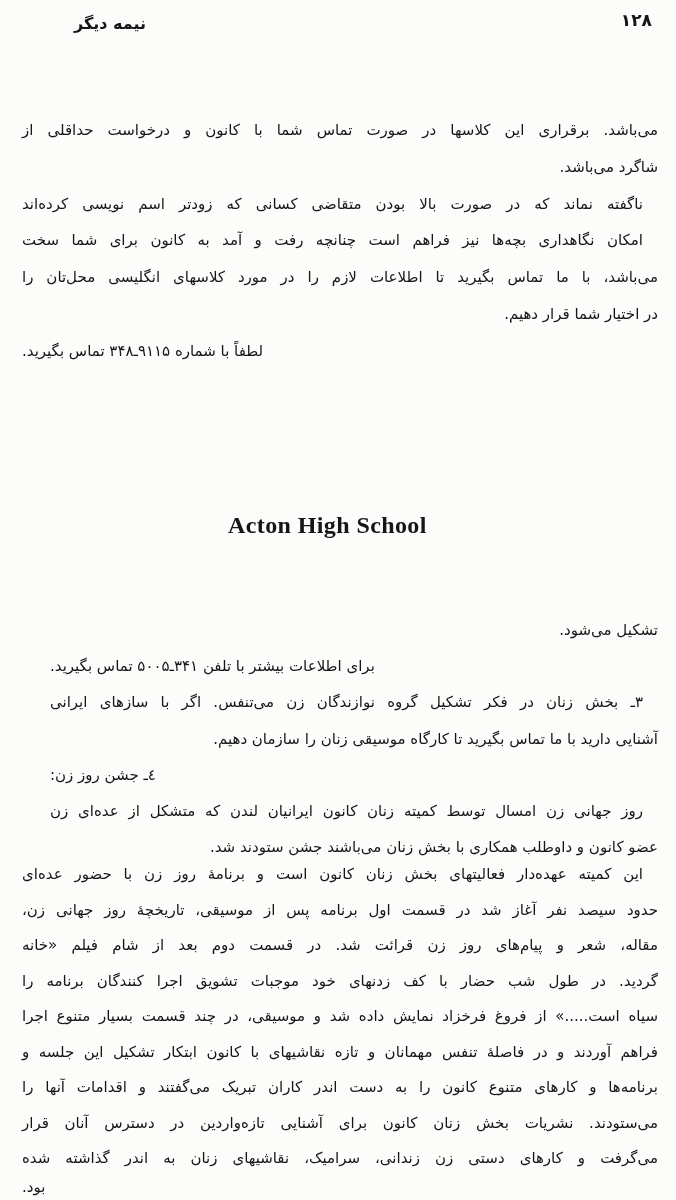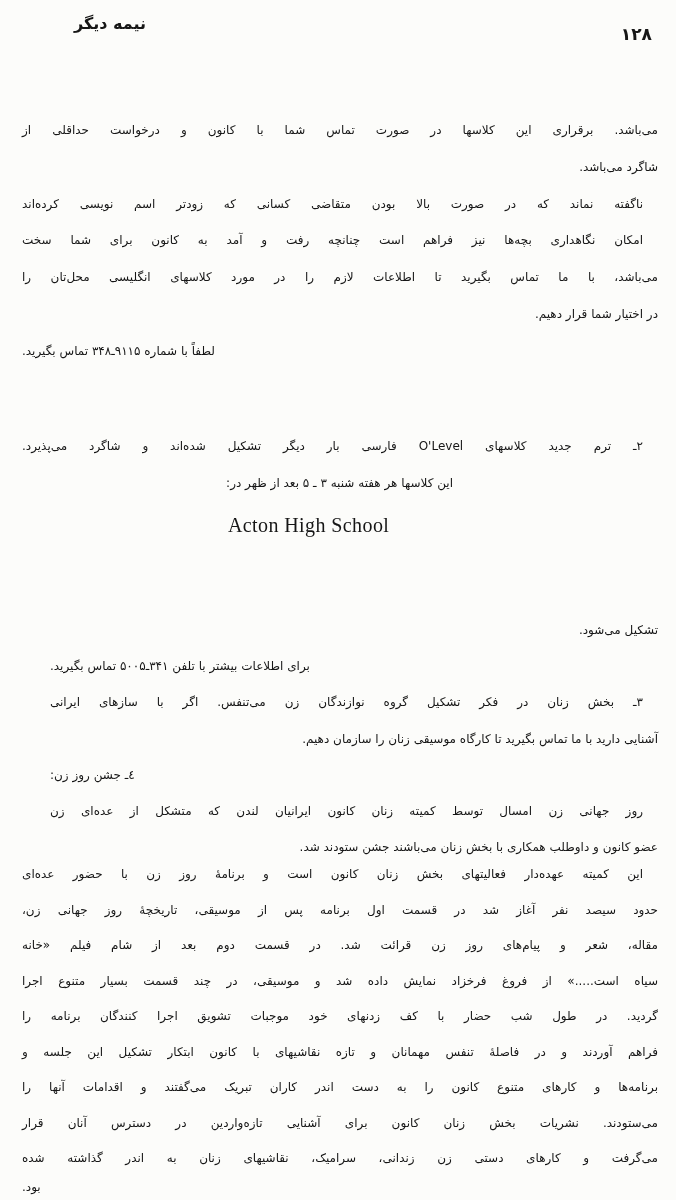--- a/index.html
+++ b/index.html
@@ -16,49 +16,49 @@
     overflow:hidden;
   }
   
   .journal-title{
     position:absolute;top:14px;left:30px;
     font-size:16px;font-weight:bold;
     direction:rtl;
     margin-left:44px;
   }
   .page-number{
-    position:absolute;top:24px;right:24px;
+    position:absolute;top:10px;right:24px;
     font-size:17px;font-weight:bold;letter-spacing:2px;
     direction:rtl;
   }
   
   .block{
     position:absolute;left:22px;right:18px;
     direction:rtl;
-    font-size:12px;
+    font-size:15px;
   }
   .line{white-space:normal;}
   .line.j  {text-align:justify;text-align-last:justify;}
   .line.ji {text-align:justify;text-align-last:justify;padding-right:15px;}
   .line.r  {text-align:right;}
   .line.ri {text-align:left;padding-right:14px;}
   .line.roff{text-align:right;padding-right:205px;}
   .line.l  {text-align:left;}
   #block-intro   {top:112px;} #block-intro  .line{line-height:36.8px;height:36.8px;}
   #block-olevel  {top:428px;} #block-olevel .line{line-height:37px;height:37px;}
   #block-notices {top:612px;margin-left:28px;} #block-notices .line{line-height:36.2px;height:36.2px;}
   #block-report  {top:857px;} #block-report .line{line-height:35.5px;height:35.5px;}
   #block-last    {top:1172px;} #block-last  .line{line-height:30px;height:30px;}
   
   .address{
     position:absolute;top:508px;left:228px;
     direction:ltr;
     font-family:"Liberation Serif","DejaVu Serif",serif;
-    font-weight:normal;
-    font-size:20px;
+    font-weight:bold;
+    font-size:24px;
     letter-spacing:0.4px;
   }
   .address .line{line-height:35px;height:35px;text-align:left;}
 </style>
 </head>
 <body>
 
 <div class="page">
 
   <div class="journal-title">نیمه دیگر</div>
@@ -68,45 +68,41 @@
   <div class="block" id="block-intro">
       <div class="line j">می‌باشد. برقراری این کلاسها در صورت تماس شما با کانون و درخواست حداقلی از</div>
       <div class="line r">شاگرد می‌باشد.</div>
       <div class="line ji">ناگفته نماند که در صورت بالا بودن متقاضی کسانی که زودتر اسم نویسی کرده‌اند</div>
       <div class="line ji">امکان نگاهداری بچه‌ها نیز فراهم است چنانچه رفت و آمد به کانون برای شما سخت</div>
       <div class="line j">می‌باشد، با ما تماس بگیرید تا اطلاعات لازم را در مورد کلاسهای انگلیسی محل‌تان را</div>
       <div class="line r">در اختیار شما قرار دهیم.</div>
       <div class="line ri">لطفاً با شماره ‭۳۴۸ـ۹۱۱۵‬ تماس بگیرید.</div>
     </div>
 
-  <div class="block" id="block-olevel">
-      <div class="line ji">۲ـ ترم جدید کلاسهای O'Level فارسی بار دیگر تشکیل شده‌اند و شاگرد می‌پذیرد.</div>
-      <div class="line roff">این کلاسها هر هفته شنبه ‭۵ ـ ۳‬ بعد از ظهر در:</div>
-    </div>
 
   <div class="address">
       <div class="line l">Acton High School</div>
     </div>
 
   <div class="block" id="block-notices">
       <div class="line r">تشکیل می‌شود.</div>
       <div class="line ri">برای اطلاعات بیشتر با تلفن ‭۵۰۰۵ـ۳۴۱‬ تماس بگیرید.</div>
       <div class="line ji">۳ـ بخش زنان در فکر تشکیل گروه نوازندگان زن می‌تنفس. اگر با سازهای ایرانی</div>
       <div class="line r">آشنایی دارید با ما تماس بگیرید تا کارگاه موسیقی زنان را سازمان دهیم.</div>
       <div class="line ri">٤ـ جشن روز زن:</div>
       <div class="line ji">روز جهانی زن امسال توسط کمیته زنان کانون ایرانیان لندن که متشکل از عده‌ای زن</div>
       <div class="line r">عضو کانون و داوطلب همکاری با بخش زنان می‌باشند جشن ستودند شد.</div>
     </div>
 
   <div class="block" id="block-report">
       <div class="line ji">این کمیته عهده‌دار فعالیتهای بخش زنان کانون است و برنامهٔ روز زن با حضور عده‌ای</div>
       <div class="line j">حدود سیصد نفر آغاز شد در قسمت اول برنامه پس از موسیقی، تاریخچهٔ روز جهانی زن،</div>
       <div class="line j">مقاله، شعر و پیام‌های روز زن قرائت شد. در قسمت دوم بعد از شام فیلم «خانه</div>
+      <div class="line j">گردید. در طول شب حضار با کف زدنهای خود موجبات تشویق اجرا کنندگان برنامه را</div>
       <div class="line j">سیاه است.....» از فروغ فرخزاد نمایش داده شد و موسیقی، در چند قسمت بسیار متنوع اجرا</div>
-      <div class="line j">گردید. در طول شب حضار با کف زدنهای خود موجبات تشویق اجرا کنندگان برنامه را</div>
       <div class="line j">فراهم آوردند و در فاصلهٔ تنفس مهمانان و تازه نقاشیهای با کانون ابتکار تشکیل این جلسه و</div>
       <div class="line j">برنامه‌ها و کارهای متنوع کانون را به دست اندر کاران تبریک می‌گفتند و اقدامات آنها را</div>
       <div class="line j">می‌ستودند. نشریات بخش زنان کانون برای آشنایی تازه‌واردین در دسترس آنان قرار</div>
       <div class="line j">می‌گرفت و کارهای دستی زن زندانی، سرامیک، نقاشیهای زنان به اندر گذاشته شده</div>
     </div>
 
   <div class="block" id="block-last">
       <div class="line l">بود.</div>
     </div>
 

